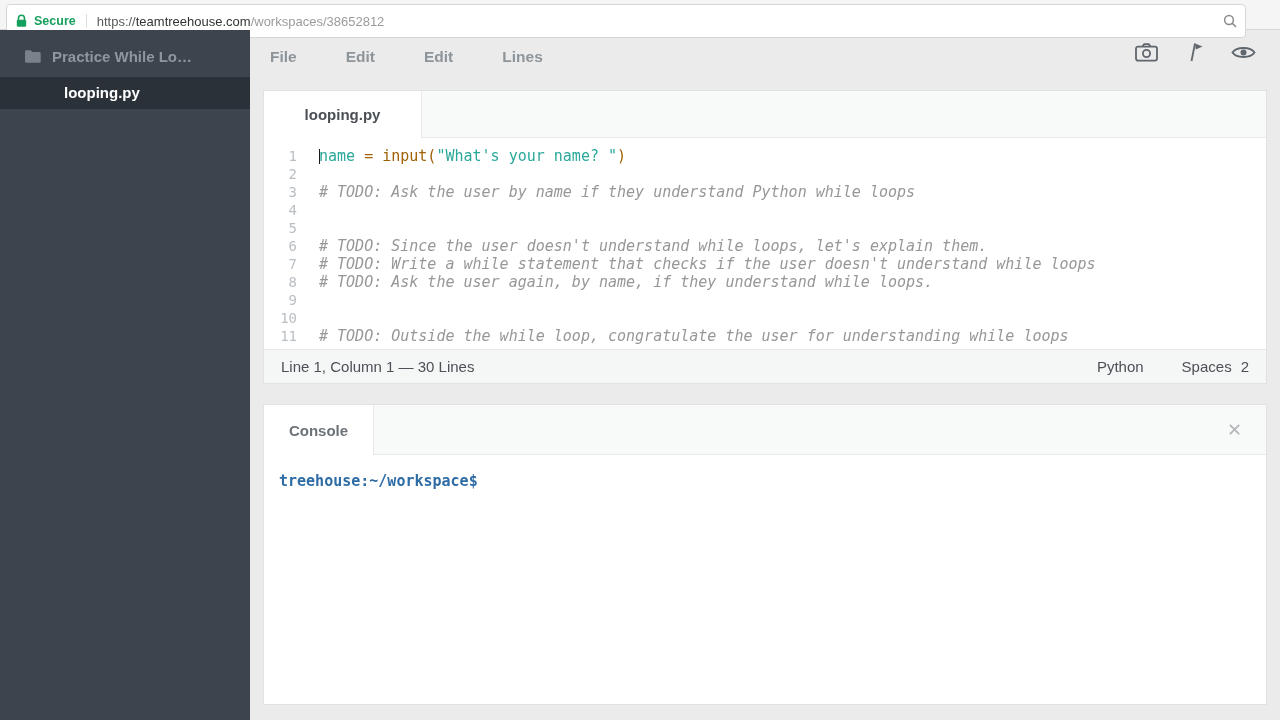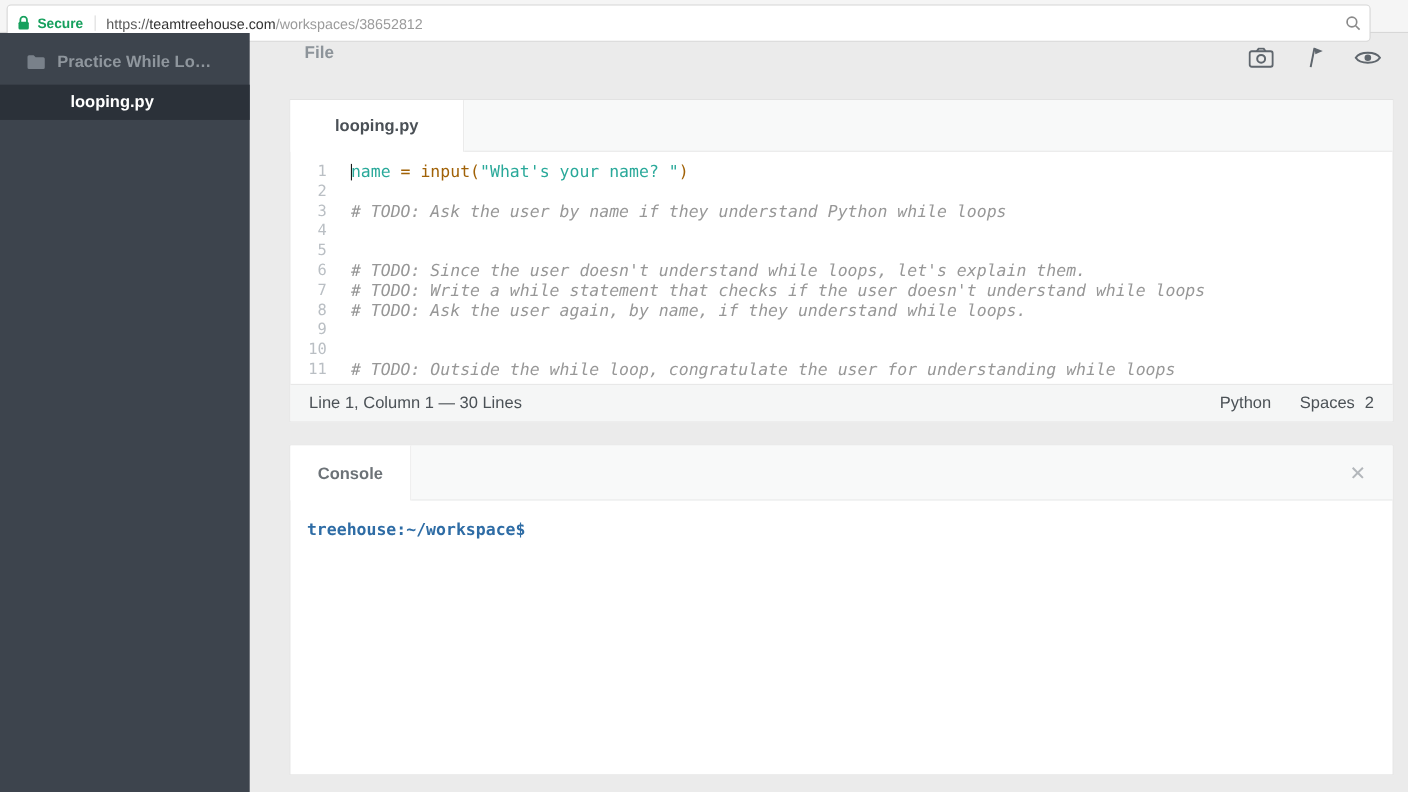--- a/index.html
+++ b/index.html
@@ -13,29 +13,29 @@
              background:#fff; border:1px solid #d6d6d6; border-radius:4px;
              display:flex; align-items:center; padding:16px 8px; font-size:13px;text-align:right; }
   .secure-label { color:#16a05d; font-weight:bold; font-size:12.5px; margin-left:6px; }
   .url-sep { width:1px; height:14px; background:#dcdcdc; margin:0 10px; }
   .url-scheme { color:#5a5a5a; }
   .url-host { color:#333; }
   .url-path { color:#9b9b9b; }
   .url-zoom { margin-left:auto; display:flex; align-items:center; }
 
   
-  .sidebar { position:absolute; top:30px; left:0; width:227px; height:690px; background:#3d444d; }
+  .sidebar { position:absolute; top:30px; left:0; width:250px; height:690px; background:#3d444d; }
   .project-row { display:flex; align-items:center; gap:10px; padding:18px 12px 12px 24px;
                  color:#8f969d; font-weight:bold; font-size:15px; white-space:nowrap; overflow:hidden; }
   .file-row { background:#2b3139; color:#fff; font-weight:bold; font-size:15px;
               padding:7px 12px 8px 64px; cursor:default; }
 
   
   .main { position:absolute; left:250px; top:30px; width:1030px; height:690px; }
-  .menubar { position:absolute; left:20px; top:10px; height:34px; display:flex; align-items:center; gap:49px;flex-direction:column; }
+  .menubar { position:absolute; left:20px; top:10px; height:34px; display:flex; align-items:center; gap:49px; }
   .menu-item { color:#8d949a; font-size:15.5px; font-weight:600; cursor:default; }
   .toolbar-icons { position:absolute; right:24px; top:12px; display:flex; gap:27px; align-items:center; }
   .icon-btn { display:flex; align-items:center; }
 
   .card { position:absolute; left:13px; width:1004px; background:#fff;
           border:1px solid #e2e2e2; display:flex; flex-direction:column; }
   .editor-card { top:60px; height:294px; }
   .console-card { top:374px; height:301px; }
 
   .tabbar { display:flex; flex-shrink:0; }
@@ -58,21 +58,21 @@
   .code-line { height:18px; line-height:18px; font-size:15px; white-space:pre;
                font-family:"DejaVu Sans Mono", monospace; }
   .tok-teal { color:#2aa99a; }
   .tok-plain { color:#a16207; }
   .tok-comment { color:#979797; font-style:italic; }
   .caret { display:inline-block; width:1px; height:15px; background:#1a1a1a;
            vertical-align:middle; margin-right:-1px; }
 
   .statusbar { height:34px; flex-shrink:0; background:#f5f6f6; border-top:1px solid #e8e8e8;
                display:flex; align-items:center; padding:0 17px; font-size:15px; color:#4b5156; }
-  .status-right { margin-left:auto; display:flex; gap:26px; align-items:center; }
+  .status-right { margin-left:auto; display:flex; gap:38px; align-items:center; }
   .spaces-group { display:flex; gap:9px; }
 
   
   .console-body { flex:1; padding:17px 15px; }
   .prompt { font-family:"DejaVu Sans Mono", monospace; font-size:15px; font-weight:bold; color:#2e6ca5; }
 
   svg { display:block; }
 </style>
 </head>
 <body>

